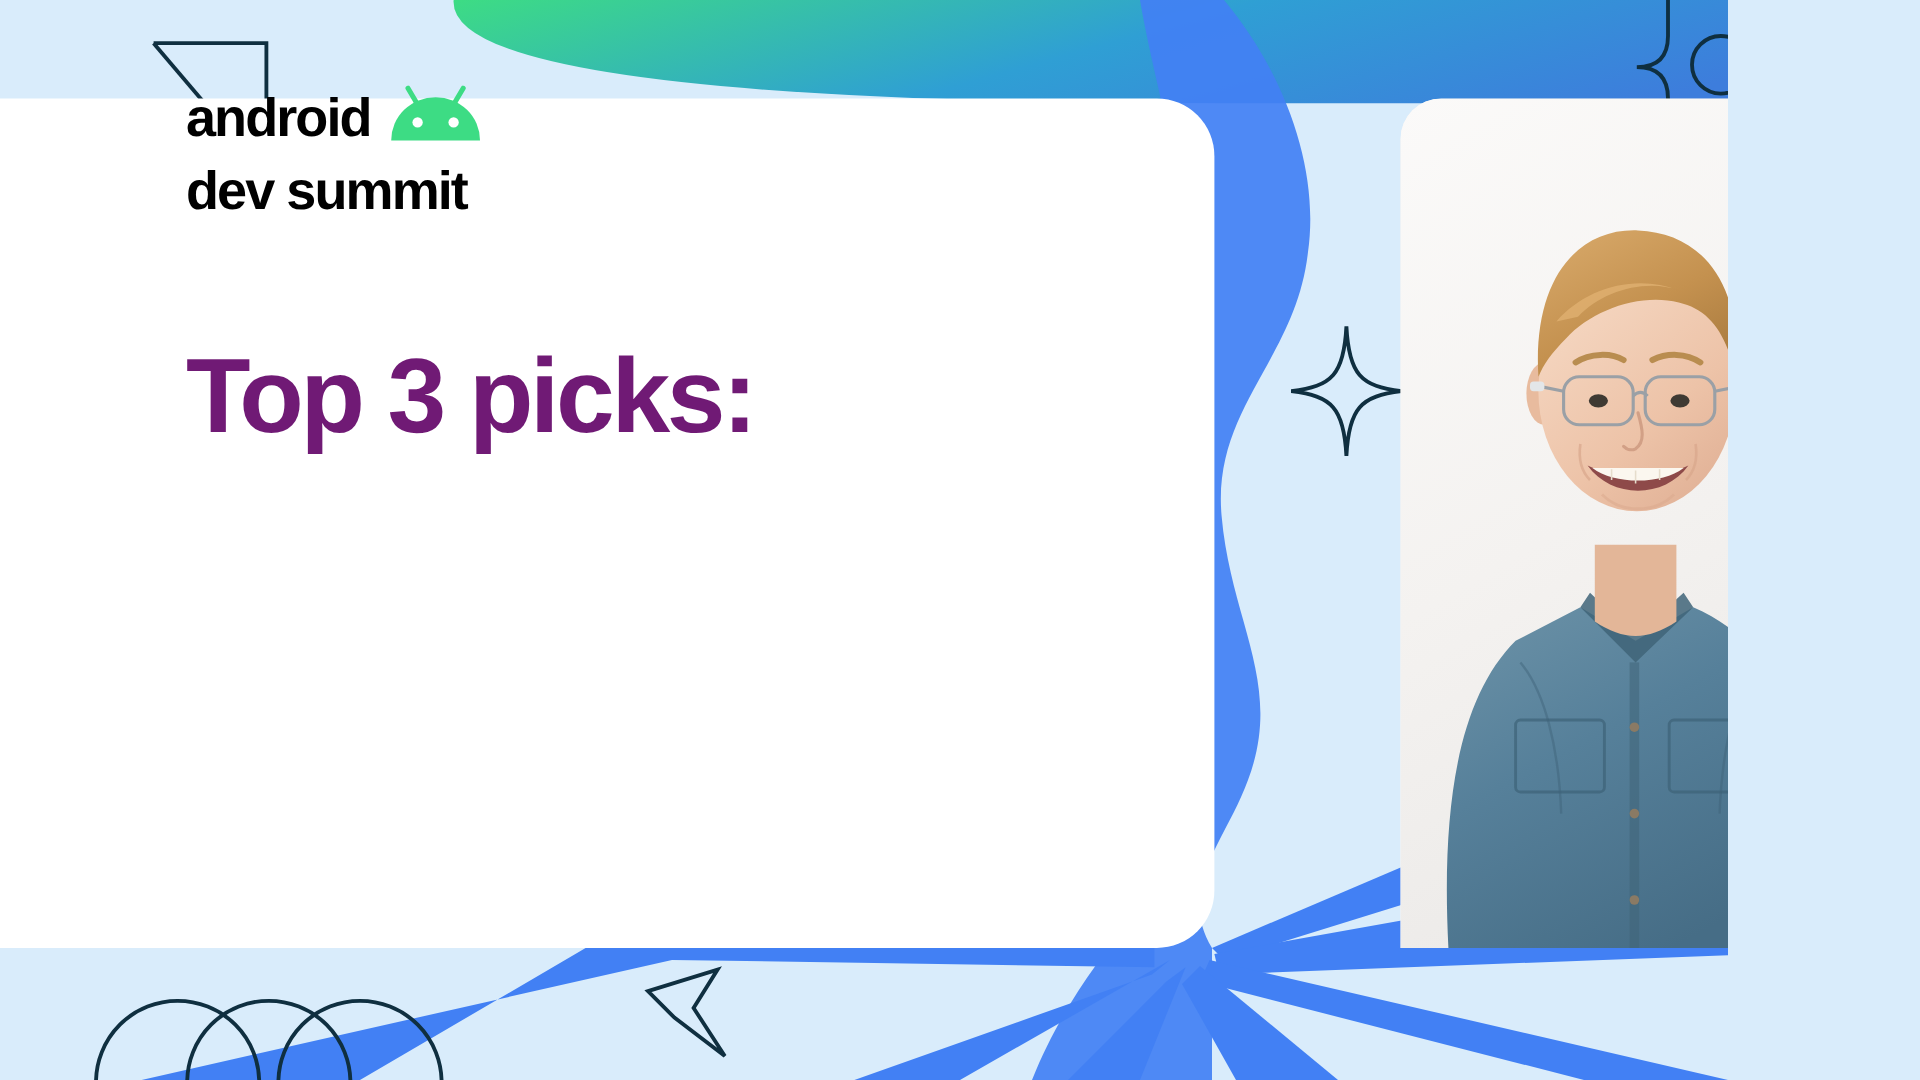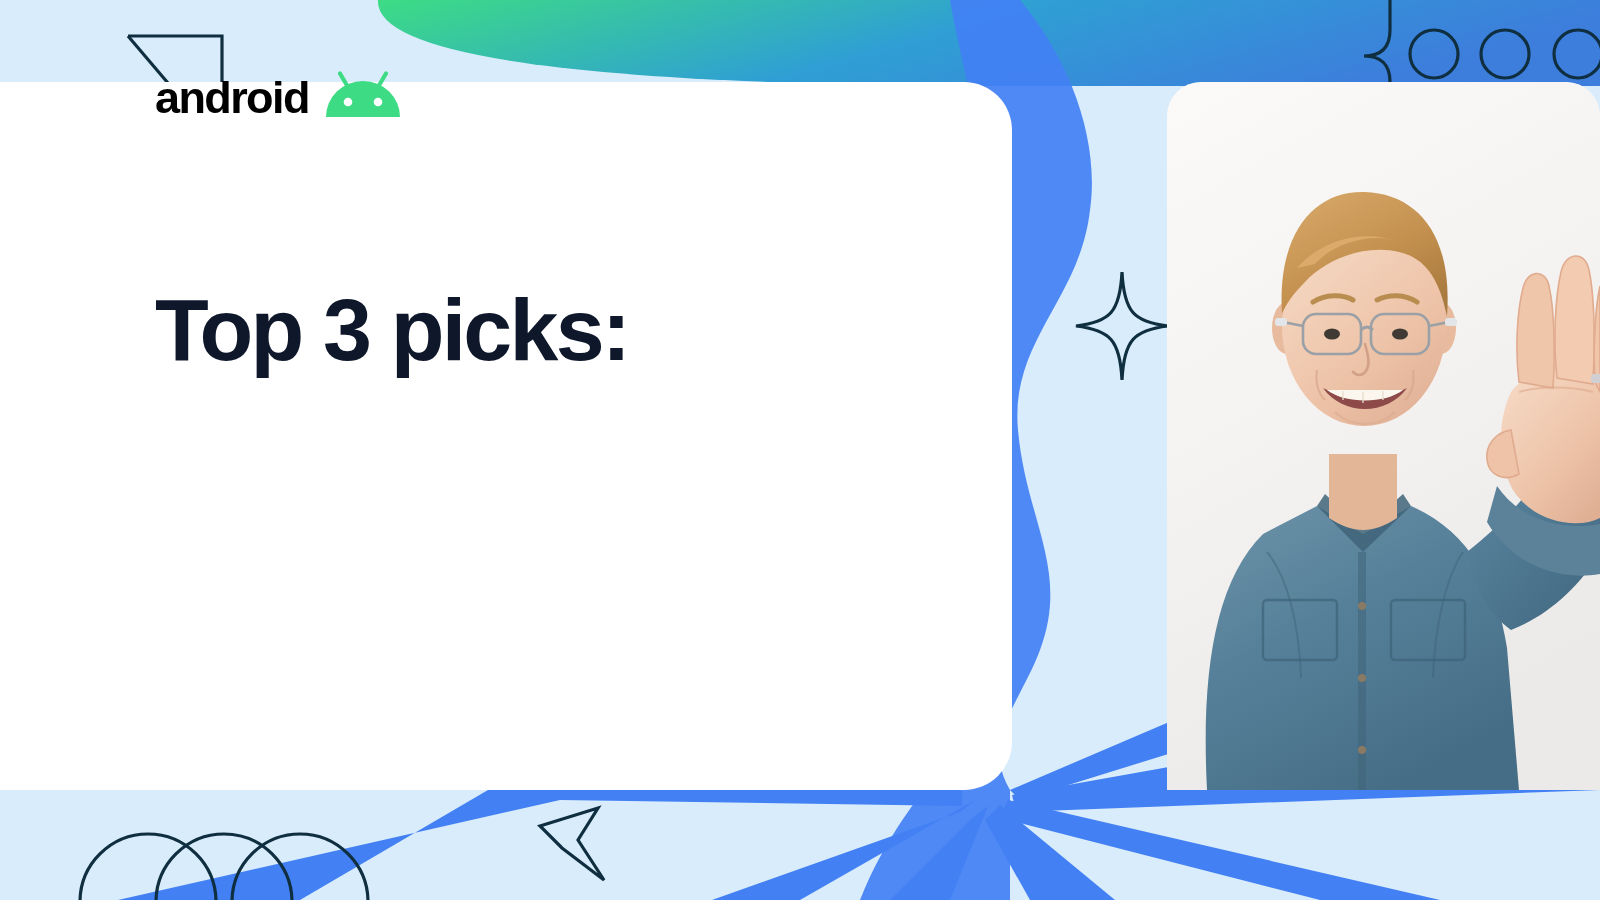--- a/index.html
+++ b/index.html
@@ -4,21 +4,21 @@
 <title>Android Dev Summit — Top 3 picks: Form Factors</title>
 <style>
   * { margin:0; padding:0; box-sizing:border-box; }
   html,body { width:1600px; height:900px; overflow:hidden; }
   body {
     font-family:"Liberation Sans", sans-serif;
     background:#d9ecfb;
     position:relative;
   }
 
-  #stage { position:absolute; inset:0; width:1600px; height:900px; overflow:hidden; }
+  #stage { position:absolute; inset:0; width:1440px; height:900px; overflow:hidden; }
 
   
   .bg-svg { position:absolute; inset:0; width:1600px; height:900px; }
 
   
   .content-card{
     position:absolute;
     left:-60px; top:82px;
     width:1072px; height:708px;
     background:#ffffff;
@@ -42,21 +42,21 @@
     font-family:"Liberation Sans", sans-serif;
   }
   .logo-word.l2{ margin-top:16px; }
   .droid{ margin-left:14px; margin-top:-6px; display:block; }
 
   
   .headline{
     position:absolute;
     left:155px; top:275px;
     z-index:6;
-    color:#0f172a;
+    color:#701a75;
     font-size:88px;
     font-weight:700;
     letter-spacing:-2.8px;
     line-height:1.26;
     font-family:"Liberation Sans", sans-serif;
   }
   .headline .l{ display:block; white-space:nowrap; }
 
   
   .photo-card{
@@ -148,20 +148,23 @@
       <svg class="droid" width="80" height="48" viewBox="0 0 80 48">
 
         <line x1="17" y1="2.5" x2="25.5" y2="17" stroke="#3ddc84" stroke-width="4.2" stroke-linecap="round"></line>
         <line x1="63" y1="2.5" x2="54.5" y2="17" stroke="#3ddc84" stroke-width="4.2" stroke-linecap="round"></line>
 
         <path d="M 3 46 A 37 36 0 0 1 77 46 Z" fill="#3ddc84"></path>
 
         <circle cx="25" cy="31" r="4.3" fill="#ffffff"></circle>
         <circle cx="55" cy="31" r="4.3" fill="#ffffff"></circle>
       </svg>
+    </div>
+    <div class="logo-row">
+      <span class="logo-word l2">dev summit</span>
     </div>
   </div>
 
   <h1 class="headline">
     <span class="l">Top 3 picks:</span>
   </h1>
 
   <div class="photo-card">
     <svg class="photo-svg" viewBox="0 0 433 708">
       <defs>

